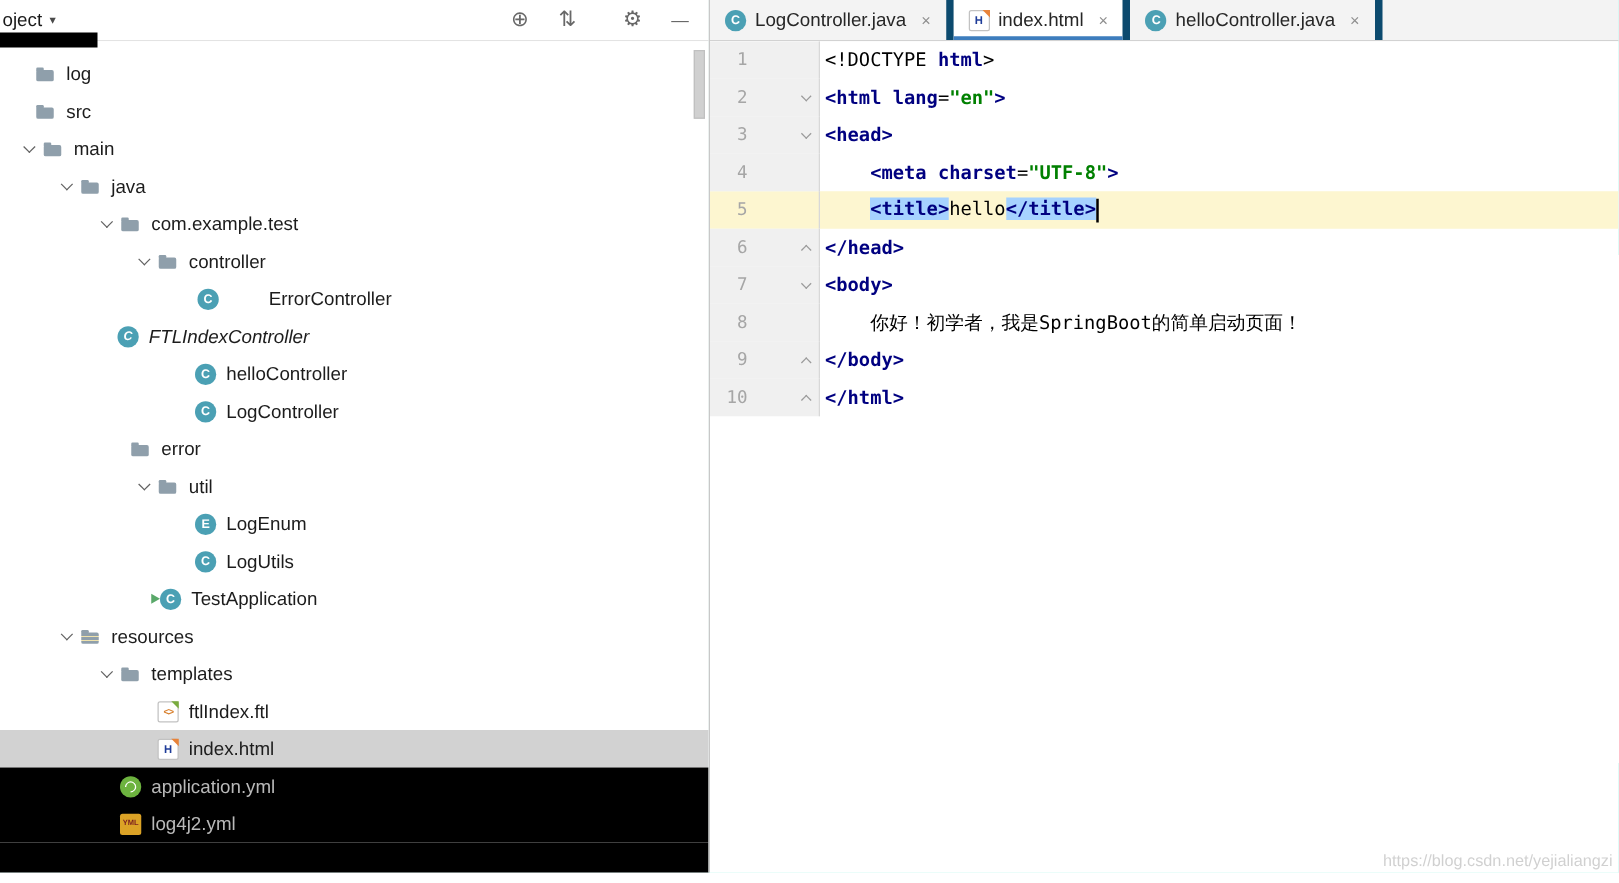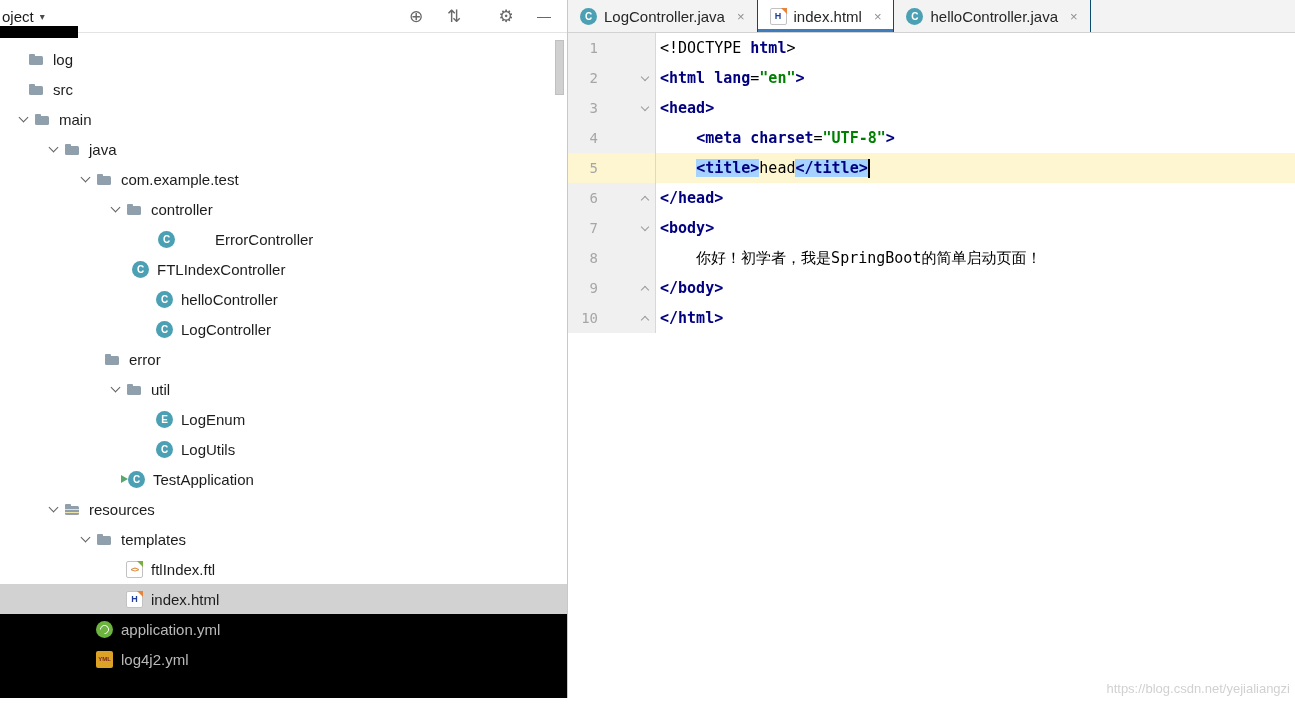--- a/index.html
+++ b/index.html
@@ -75,21 +75,21 @@
 
   .artifact-bar { position:absolute; left:0; top:26px; width:78px; height:12px; background:#000; z-index:6; }
   .scroll-thumb { position:absolute; right:3px; top:40px; width:9px; height:55px;
     background:#d0d0d0; border:1px solid #c0c0c0; z-index:6; }
 
   
   .right { position:absolute; left:567px; top:0; width:728px; height:706px; background:#fff;
     border-left:1px solid #c8c8c8; }
   .tabbar { height:33px; background:#f3f3f3; border-bottom:1px solid #d2d2d2; display:flex; align-items:stretch; }
   .tab { display:flex; align-items:center; padding:0 12px; position:relative;
-    border-right:1px solid #0c4a6e; font-size:15px; color:#262626; white-space:nowrap; cursor:default; }
+    border-right:6px solid #0c4a6e; font-size:15px; color:#262626; white-space:nowrap; cursor:default; }
   .tab .ticon { margin-right:7px; }
   .tab.active { background:#fff; }
   .tab.active::after { content:""; position:absolute; left:0; right:0; bottom:0; height:3px; background:var(--accent); }
   .tab-close { margin-left:12px; color:#8f8f8f; font-size:13px; line-height:1; }
 
   .editor { position:absolute; left:0; top:33px; right:0; bottom:0; background:#fff; overflow:hidden; }
   .cline { display:flex; height:30px; align-items:center; }
   .cline.caret-line { background:var(--caret-line); }
   .gut { width:88px; flex:0 0 88px; height:100%; background:#f0f0f0; display:flex; align-items:center;
     border-right:1px solid #d8d8d8; }
@@ -164,21 +164,21 @@
             <i></i>
           </span>
           <span class="ticon t-folder"></span>
           <span class="tlabel">controller</span>
         </div>
         <div class="trow" style="padding-left: 104px; gap: 32px;">
           <span class="chev none"></span>
           <span class="ticon t-class"></span>
           <span class="tlabel">ErrorController</span>
         </div>
-        <div class="trow" style="padding-left: 110px;">
+        <div class="trow" style="padding-left: 72px; font-style: italic;">
           <span class="chev none"></span>
           <span class="ticon t-class"></span>
           <span class="tlabel">FTLIndexController</span>
         </div>
         <div class="trow" style="padding-left: 134px;">
           <span class="chev none"></span>
           <span class="ticon t-class"></span>
           <span class="tlabel">helloController</span>
         </div>
         <div class="trow" style="padding-left: 134px; text-align: center;">
@@ -301,21 +301,21 @@
             <span class="lnum">4</span>
             <span class="fold"></span>
           </div>
           <div class="code"><span class="tk-plain">    </span><span class="tk-tag">&lt;meta </span><span class="tk-attr">charset</span><span class="tk-plain">=</span><span class="tk-val">"UTF-8"</span><span class="tk-tag">&gt;</span></div>
         </div>
         <div class="cline caret-line">
           <div class="gut">
             <span class="lnum">5</span>
             <span class="fold"></span>
           </div>
-          <div class="code"><span class="tk-plain">    </span><span class="tk-tag sel">&lt;title&gt;</span><span class="tk-plain">head</span><span class="tk-tag sel">&lt;/title&gt;</span><span class="caret"></span></div>
+          <div class="code"><span class="tk-plain">    </span><span class="tk-tag sel">&lt;title&gt;</span><span class="tk-plain">hello</span><span class="tk-tag sel">&lt;/title&gt;</span><span class="caret"></span></div>
         </div>
         <div class="cline">
           <div class="gut">
             <span class="lnum">6</span>
             <span class="fold up">
               <i></i>
             </span>
           </div>
           <div class="code"><span class="tk-tag">&lt;/head&gt;</span></div>
         </div>

